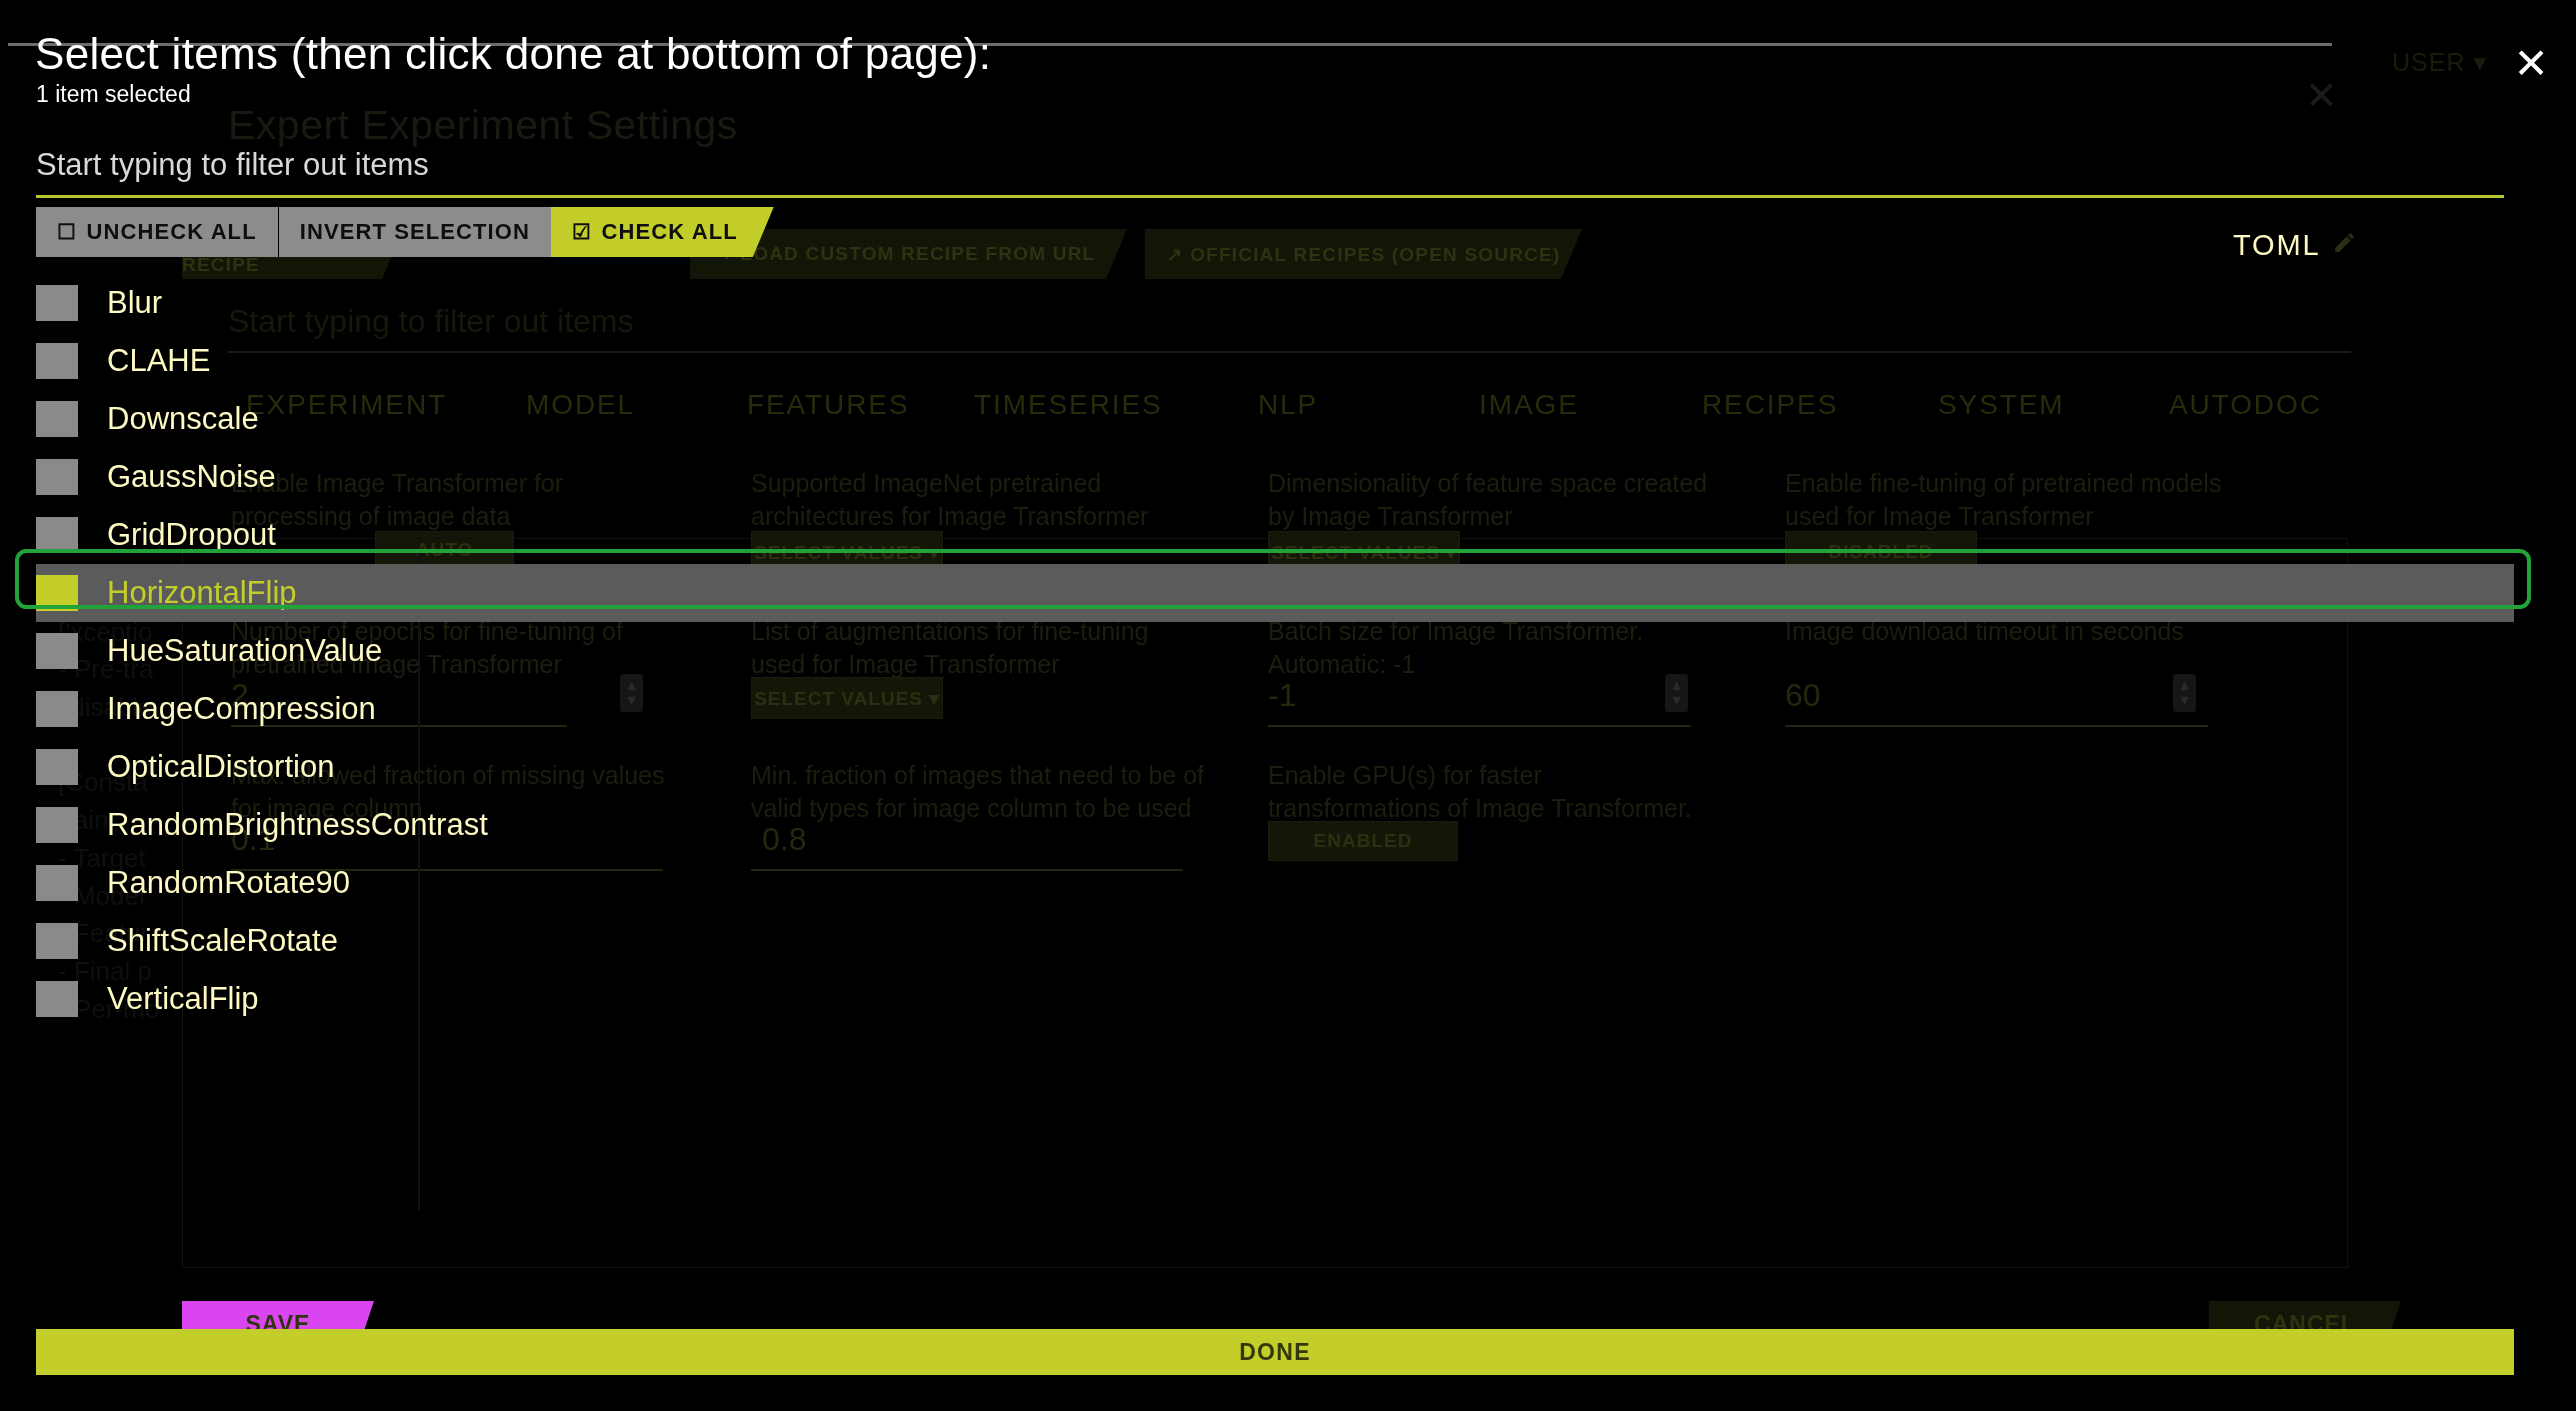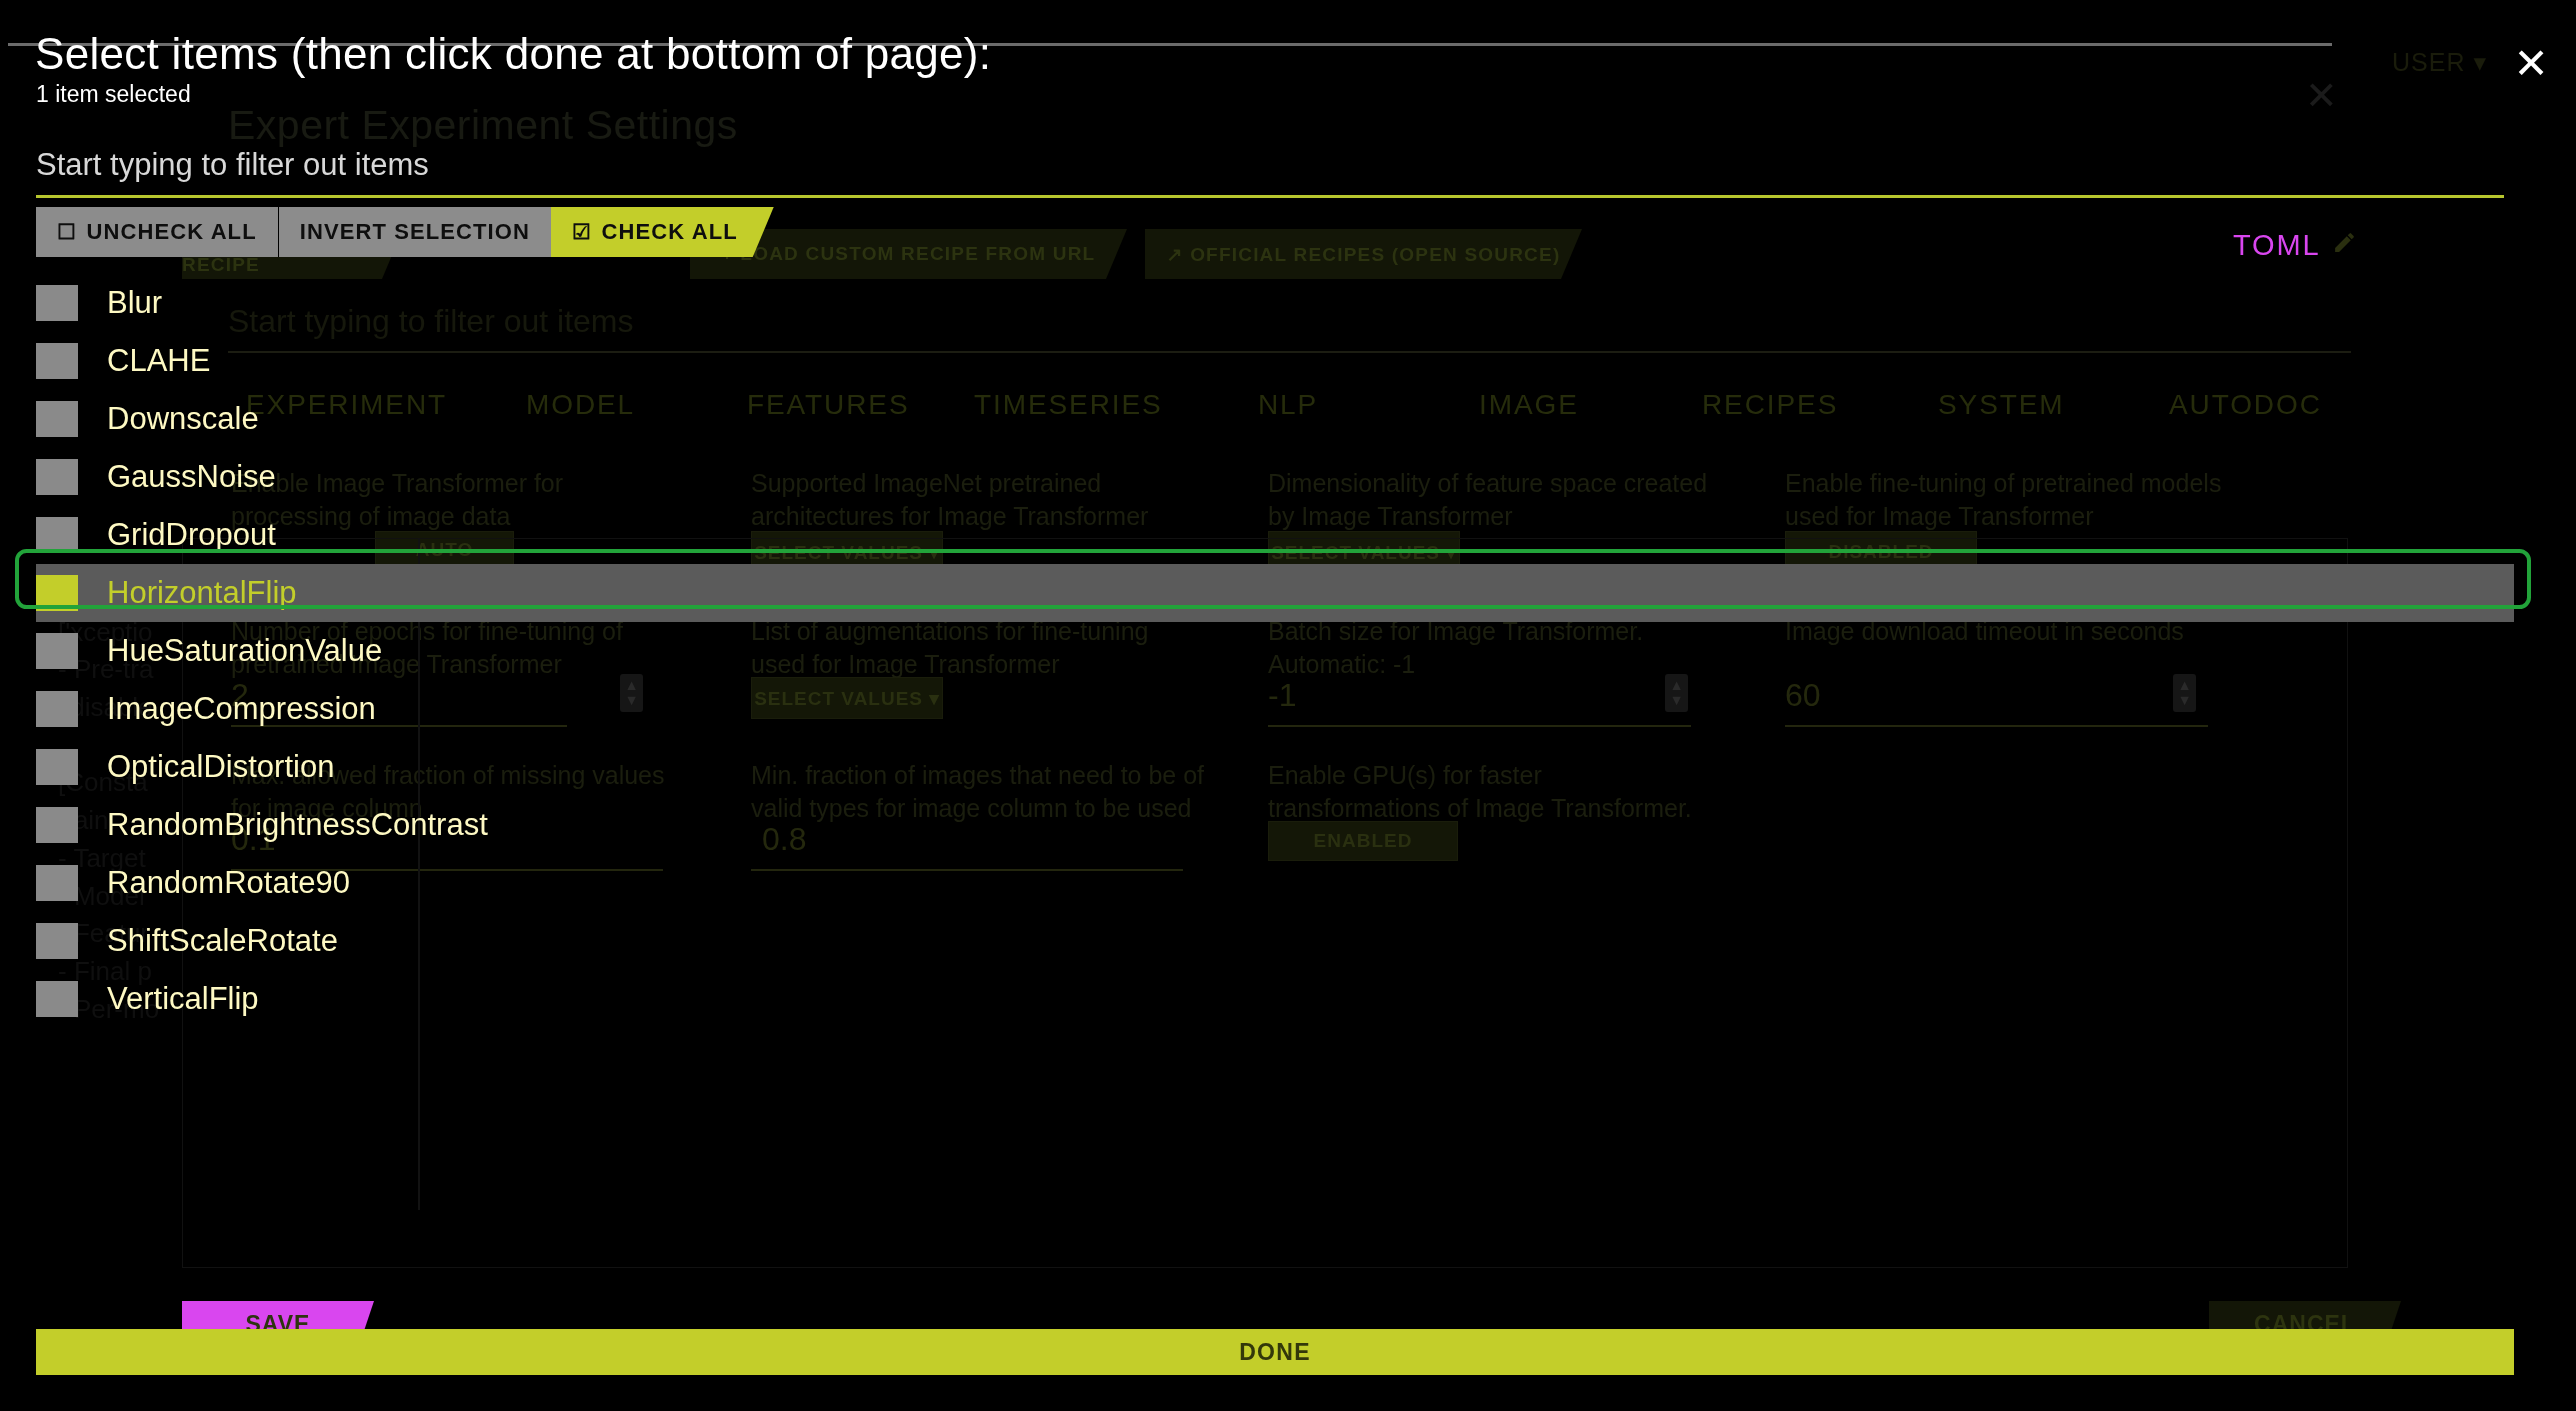--- a/index.html
+++ b/index.html
@@ -87,21 +87,21 @@
   .bg-toggle {
     position: absolute;
     background: #141707;
     color: #2a3010;
     font-size: 19px; font-weight: bold; letter-spacing: 1px;
     display: flex; align-items: center; justify-content: center;
     border: 1px solid #1a1d0b;
   }
   .bg-toml {
     position: absolute; left: 2233px; top: 229px;
-    font-size: 29px; color: #d946ef; letter-spacing: 1.9px;
+    font-size: 29px; color: #fef9c3; letter-spacing: 1.9px;
     display: flex; align-items: center; gap: 11.5px;
   }
   #bg-left-code {
     position: absolute; left: 58px; top: 576px;
     font-size: 26px; line-height: 1.45;
     color: #0f0f0f;
     white-space: pre;
   }
   #bg-editor-box {
     position: absolute; left: 182px; top: 538px;

